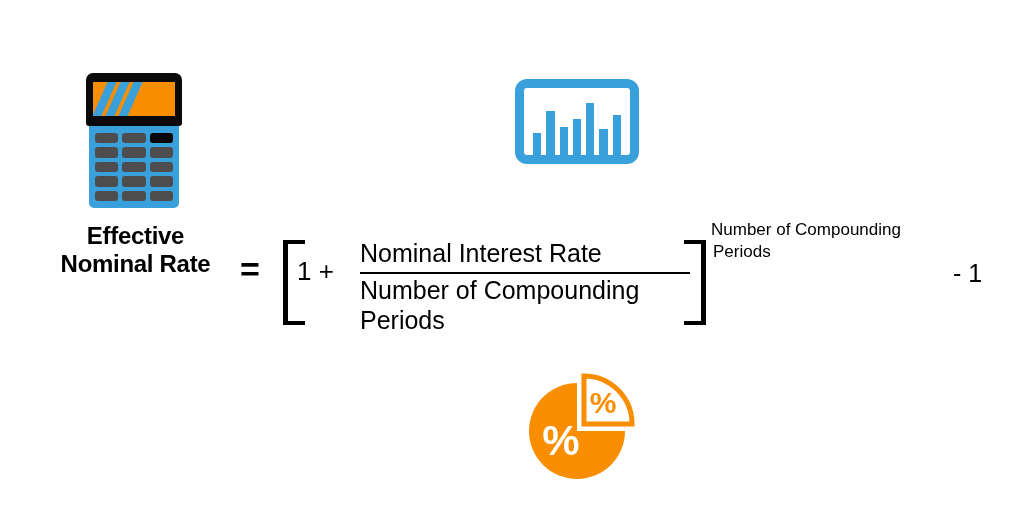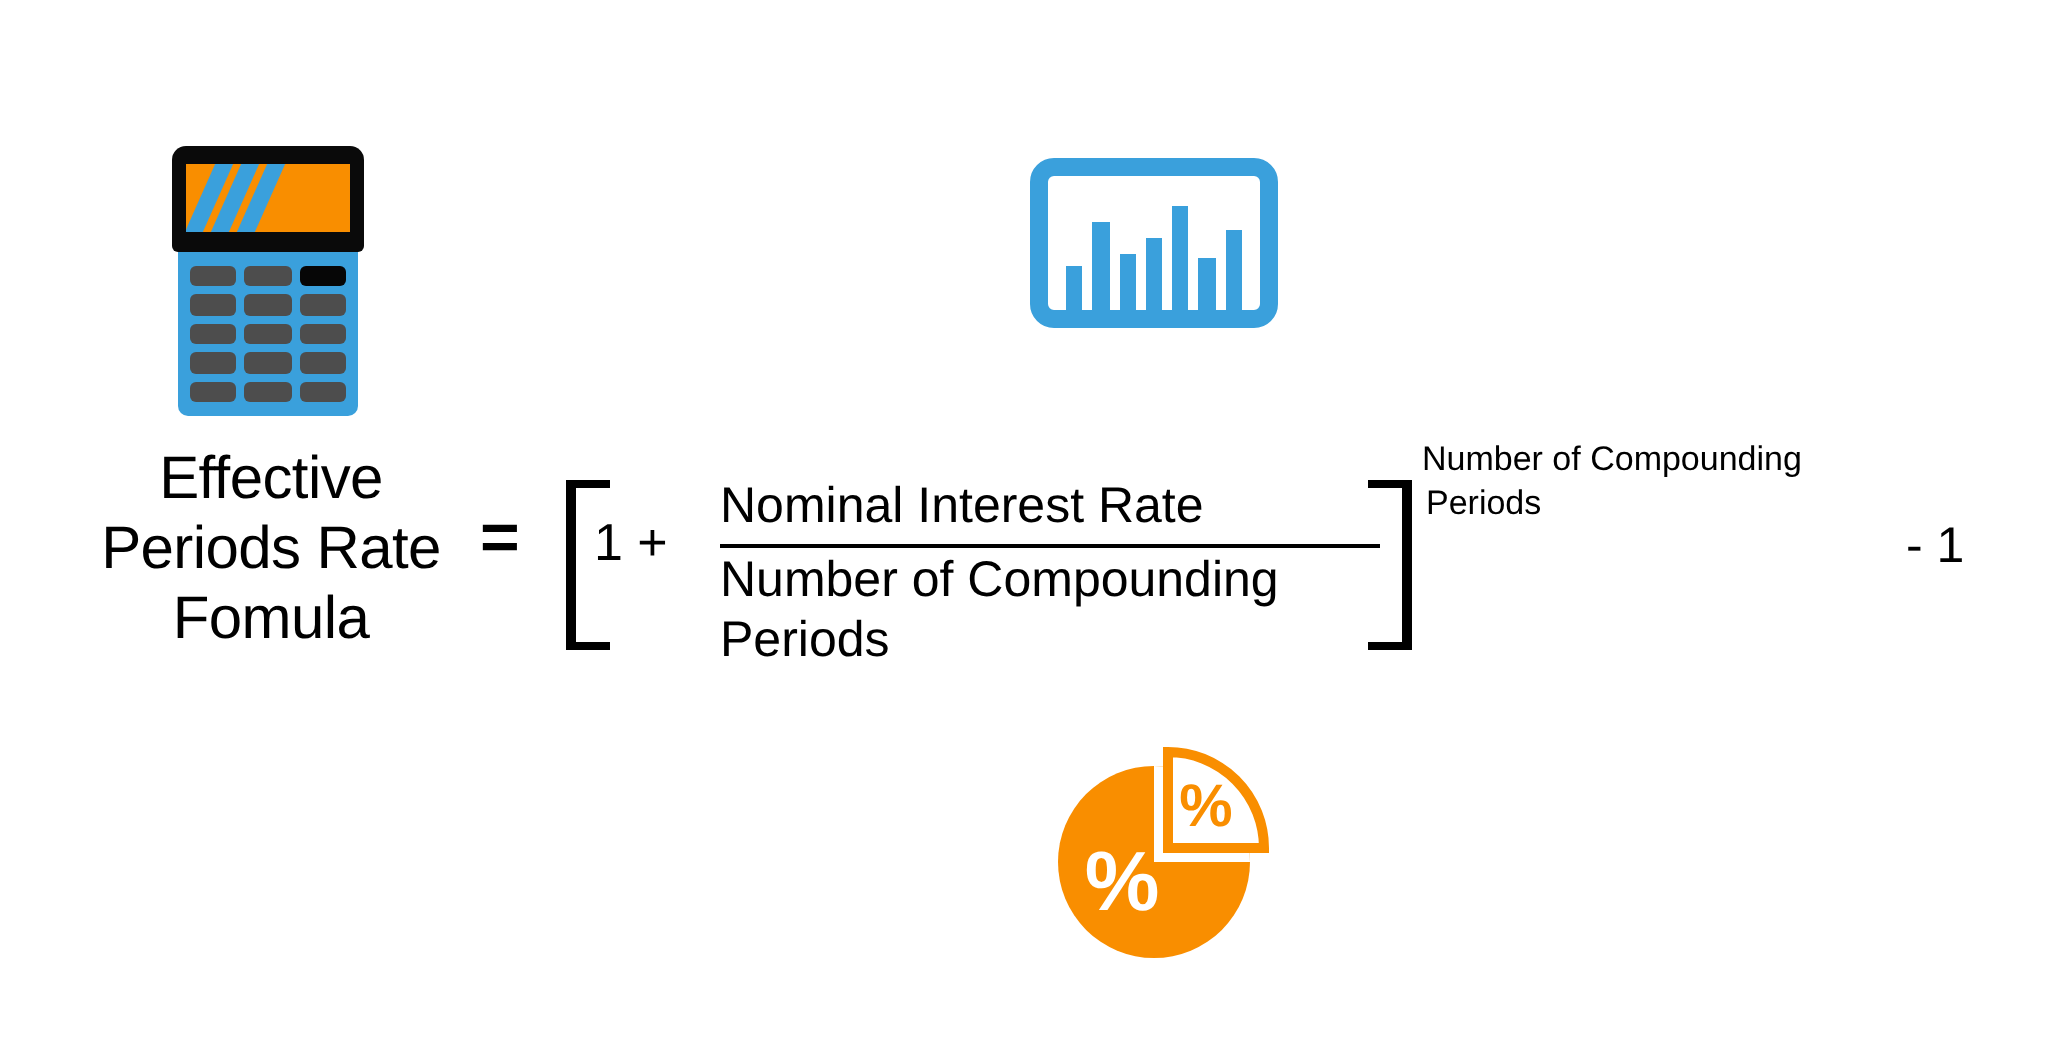--- a/index.html
+++ b/index.html
@@ -117,22 +117,22 @@
     height: 110px;
   }
 
   
   .title {
     position: absolute;
     left: 38px;
     top: 222px;
     width: 195px;
     text-align: center;
-    font-size: 30px;
-    font-weight: normal;
+    font-size: 24px;
+    font-weight: bold;
     line-height: 1.17;
     letter-spacing: -0.3px;
   }
   .equals {
     position: absolute;
     left: 240px;
     top: 252px;
     font-size: 34px;
     font-weight: bold;
     line-height: 1;
@@ -263,22 +263,21 @@
       <path d="M57 53 L57 5 A48 48 0 0 1 105 53 Z" fill="#ffffff" stroke="#F98E00" stroke-width="5" stroke-linejoin="miter"></path>
 
       <text x="76" y="42" font-family="'Liberation Sans', sans-serif" font-size="30" font-weight="bold" fill="#F98E00" text-anchor="middle">%</text>
 
       <text x="34" y="84" font-family="'Liberation Sans', sans-serif" font-size="42" font-weight="bold" fill="#ffffff" text-anchor="middle">%</text>
     </svg>
   </div>
 
   <div class="title">
     <div>Effective</div>
-    <div>Periods Rate</div>
-    <div>Fomula</div>
+    <div>Nominal Rate</div>
   </div>
 
   <div class="equals">=</div>
 
   <div class="bracket left"></div>
   <div class="bracket right"></div>
 
   <div class="one-plus">1 +</div>
 
   <div class="fraction">

